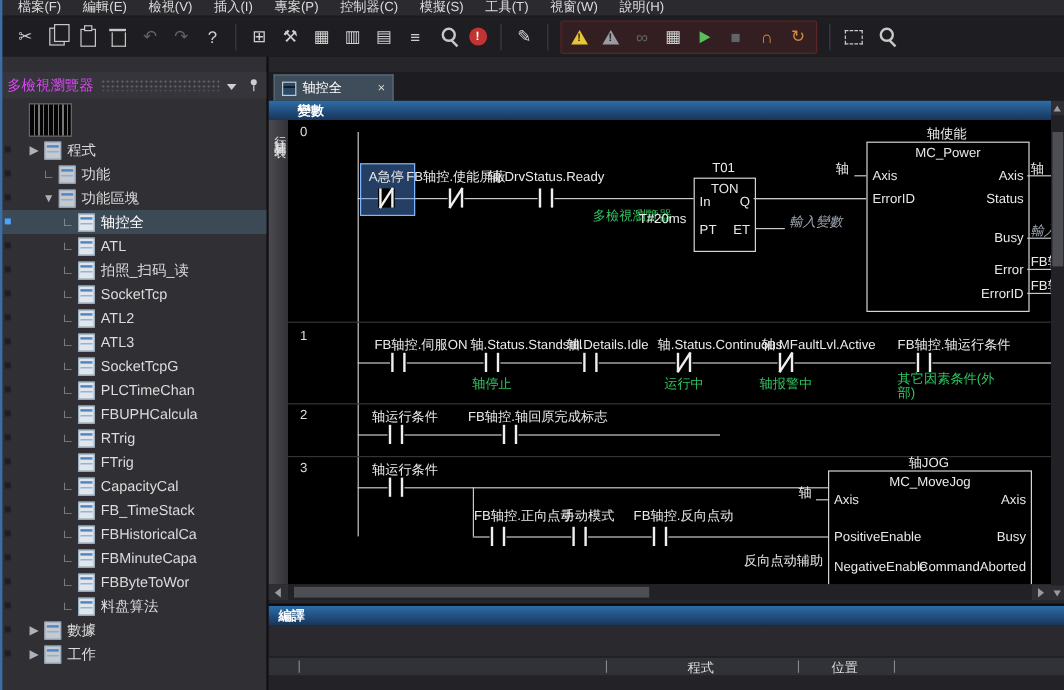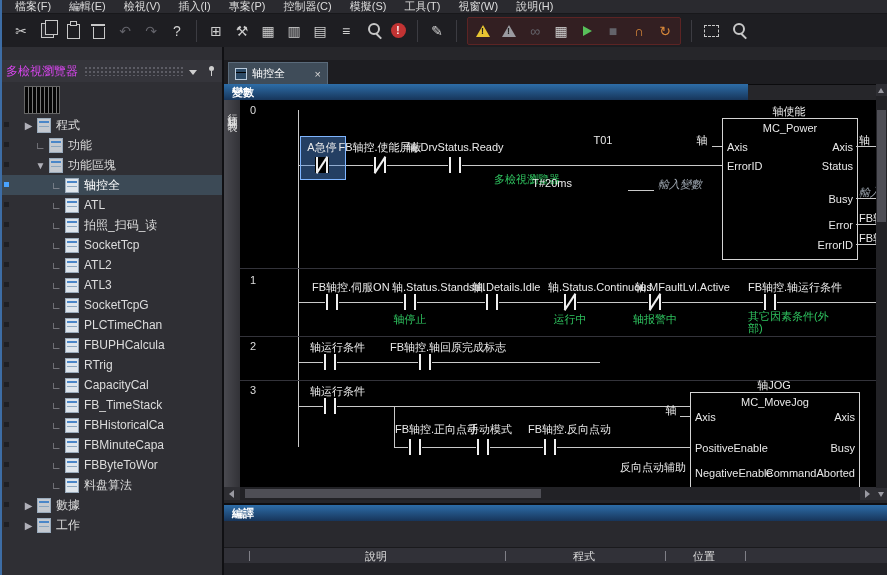--- a/index.html
+++ b/index.html
@@ -62,22 +62,22 @@
   .ticon.g{background:#c4c9d0}
 
   
   .editor{position:absolute;left:224px;top:47px;width:663px;height:528px;background:#26262a}
   .tabbar{position:absolute;left:0;top:13px;width:663px;height:24px;background:#1d1d21;border-bottom:1px solid #0b0b0d}
   .tab{position:absolute;left:4px;top:2px;width:86px;height:21px;background:#3f4c59;color:#fff;font-size:11px;
        display:flex;align-items:center;gap:5px;padding:0 6px;border:1px solid #5a6a7a;border-bottom:none}
   .tab-ico{width:10px;height:10px;border:1px solid #bcd;flex:none;
            background:linear-gradient(#000,#000) 0 3px/10px 1px no-repeat,#2c4a66}
   .tab-close{margin-left:auto;color:#d8d8d8}
-  .varbar{position:absolute;left:0;top:37px;width:524px;height:16px;background:linear-gradient(#2d6da8,#17355a);
-          color:#fff;font-size:11px;font-weight:bold;display:flex;align-items:center;padding-left:8px;box-sizing:border-box}
+  .varbar{position:absolute;left:0;top:37px;width:652px;height:16px;background:linear-gradient(#2d6da8,#17355a);
+          color:#fff;font-size:11px;font-weight:bold;display:flex;align-items:center;padding-left:24px;box-sizing:border-box}
   .rowstrip{position:absolute;left:0;top:53px;width:16px;height:387px;background:linear-gradient(90deg,#4a4a50,#323237);
             display:flex;justify-content:center}
   .vtext{writing-mode:vertical-rl;font-size:10px;color:#e2e2e2;margin-top:6px;letter-spacing:2px}
   .ladder{position:absolute;left:16px;top:53px;width:636px;height:387px;background:#000;overflow:hidden}
 
   .rno{position:absolute;color:#dcdcdc;font-size:11px}
   .rsep{position:absolute;left:0;width:636px;height:1px;background:#33333a}
   .wh{position:absolute;height:1px;background:#c9c9c9}
   .wv{position:absolute;width:1px;background:#c9c9c9}
   .op{position:absolute;transform:translateX(-50%);color:#eaeaea;font-size:11px;white-space:nowrap}
@@ -317,20 +317,26 @@
           <span>FBUPHCalcula</span>
         </div>
       <div class="trow" style="padding-left:50px">
           <span class="gut"></span>
           <span class="tpre">∟</span>
           <span class="ticon"></span>
           <span>RTrig</span>
         </div>
       <div class="trow" style="padding-left:50px">
           <span class="gut"></span>
+          <span class="tpre"></span>
+          <span class="ticon"></span>
+          <span>FTrig</span>
+        </div>
+      <div class="trow" style="padding-left:50px">
+          <span class="gut"></span>
           <span class="tpre">∟</span>
           <span class="ticon"></span>
           <span>CapacityCal</span>
         </div>
       <div class="trow" style="padding-left:50px">
           <span class="gut"></span>
           <span class="tpre">∟</span>
           <span class="ticon"></span>
           <span>FB_TimeStack</span>
         </div>
@@ -409,20 +415,27 @@
         </div>
       <div class="cnt nc" style="left:133px;top:57px">
           <i class="l"></i>
           <i class="r"></i>
         </div>
       <div class="cnt" style="left:208px;top:57px">
           <i class="l"></i>
           <i class="r"></i>
         </div>
       <span class="op" style="left:363px;top:34px">T01</span>
+      <div class="fb" style="left:338px;top:48px;width:50px;height:60px">
+        <span class="nm">TON</span>
+        <span class="pl" style="top:14px">In</span>
+        <span class="pr" style="top:14px">Q</span>
+        <span class="pl" style="top:37px">PT</span>
+        <span class="pr" style="top:37px">ET</span>
+      </div>
       <span class="op la" style="left:272px;top:77px;width:60px;text-align:right">T#20ms</span>
       <span class="op la iov" style="left:418px;top:77px">輸入變數</span>
       <div class="wh" style="left:388px;top:65px;width:94px"></div>
       <span class="op" style="left:549px;top:4px">轴使能</span>
       <div class="fb" style="left:482px;top:18px;width:134px;height:140px">
         <span class="nm">MC_Power</span>
         <span class="pl" style="top:22px">Axis</span>
         <span class="pl" style="top:41px">ErrorID</span>
         <span class="pr" style="top:22px">Axis</span>
         <span class="pr" style="top:41px">Status</span>
@@ -545,21 +558,20 @@
       <span class="varr down"></span>
     </div>
 
     <div class="buildpanel">
       <div class="buildbar">
         <span>編譯</span>
       </div>
       <div class="buildbody">
         <div class="bheader">
           <span class="bpipe" style="left:24px">|</span>
-          <span class="bcol" style="left:24px;width:256px">說明</span>
           <span class="bpipe" style="left:280px">|</span>
           <span class="bcol" style="left:280px;width:160px">程式</span>
           <span class="bpipe" style="left:440px">|</span>
           <span class="bcol" style="left:440px;width:80px">位置</span>
           <span class="bpipe" style="left:520px">|</span>
         </div>
         <div class="bempty"></div>
       </div>
     </div>
   </div>

